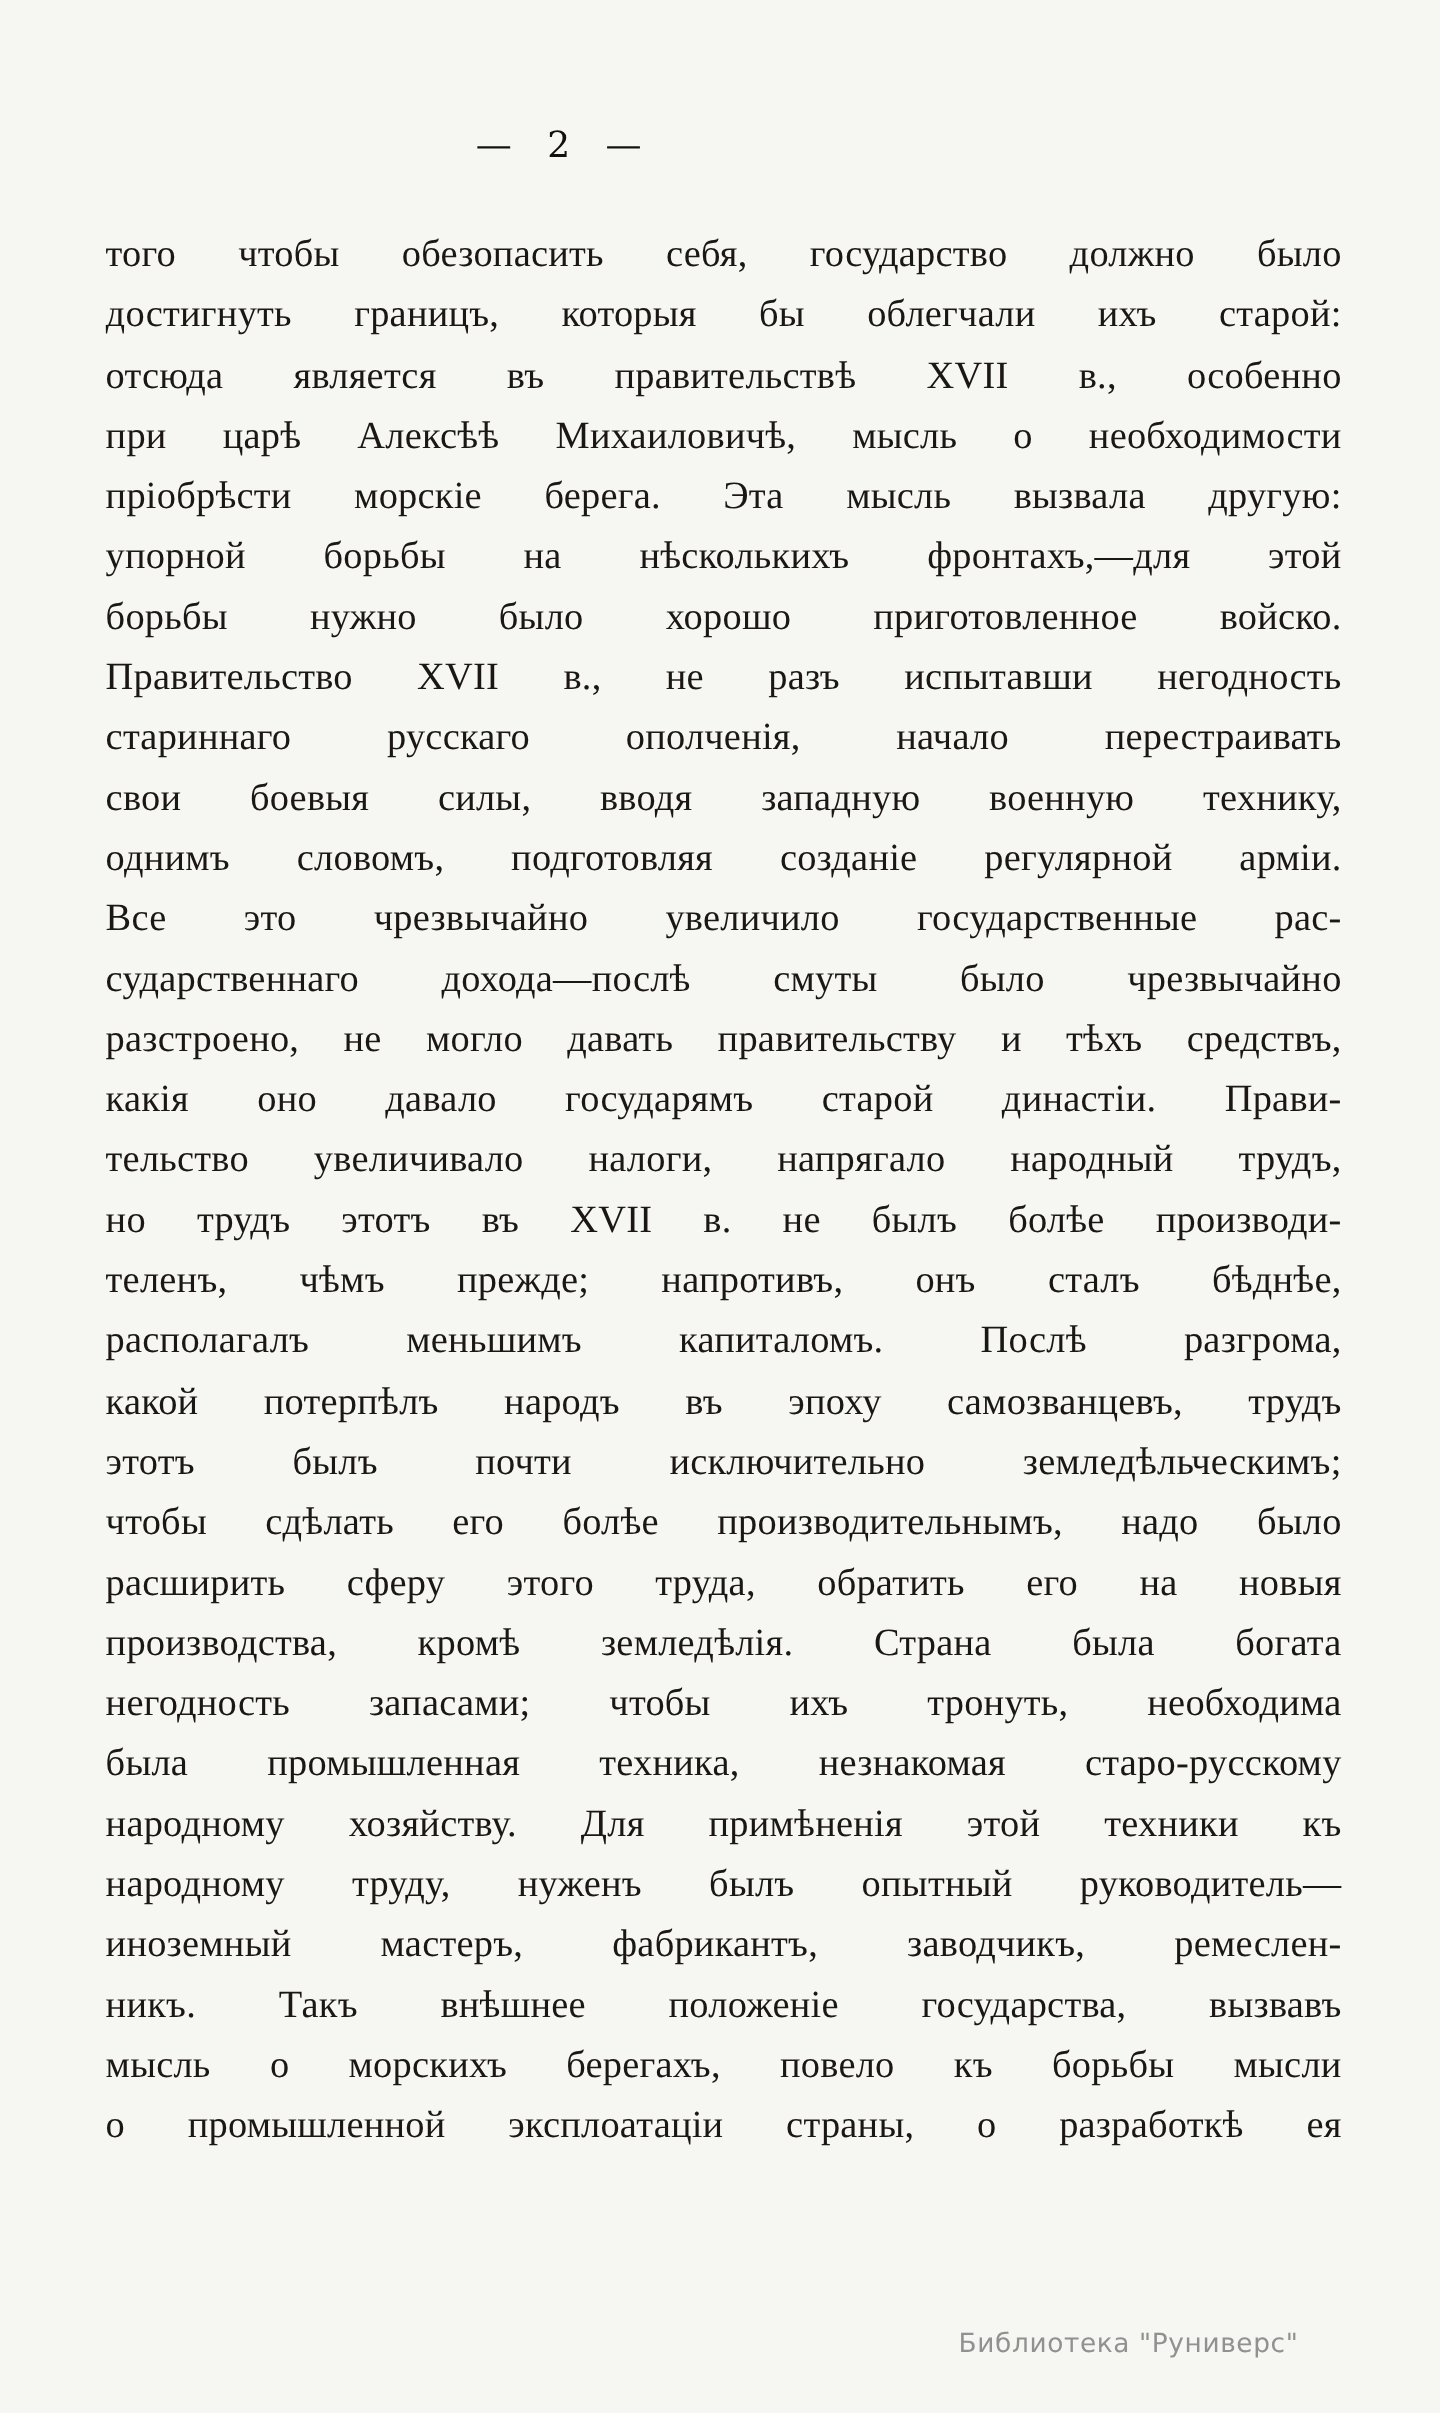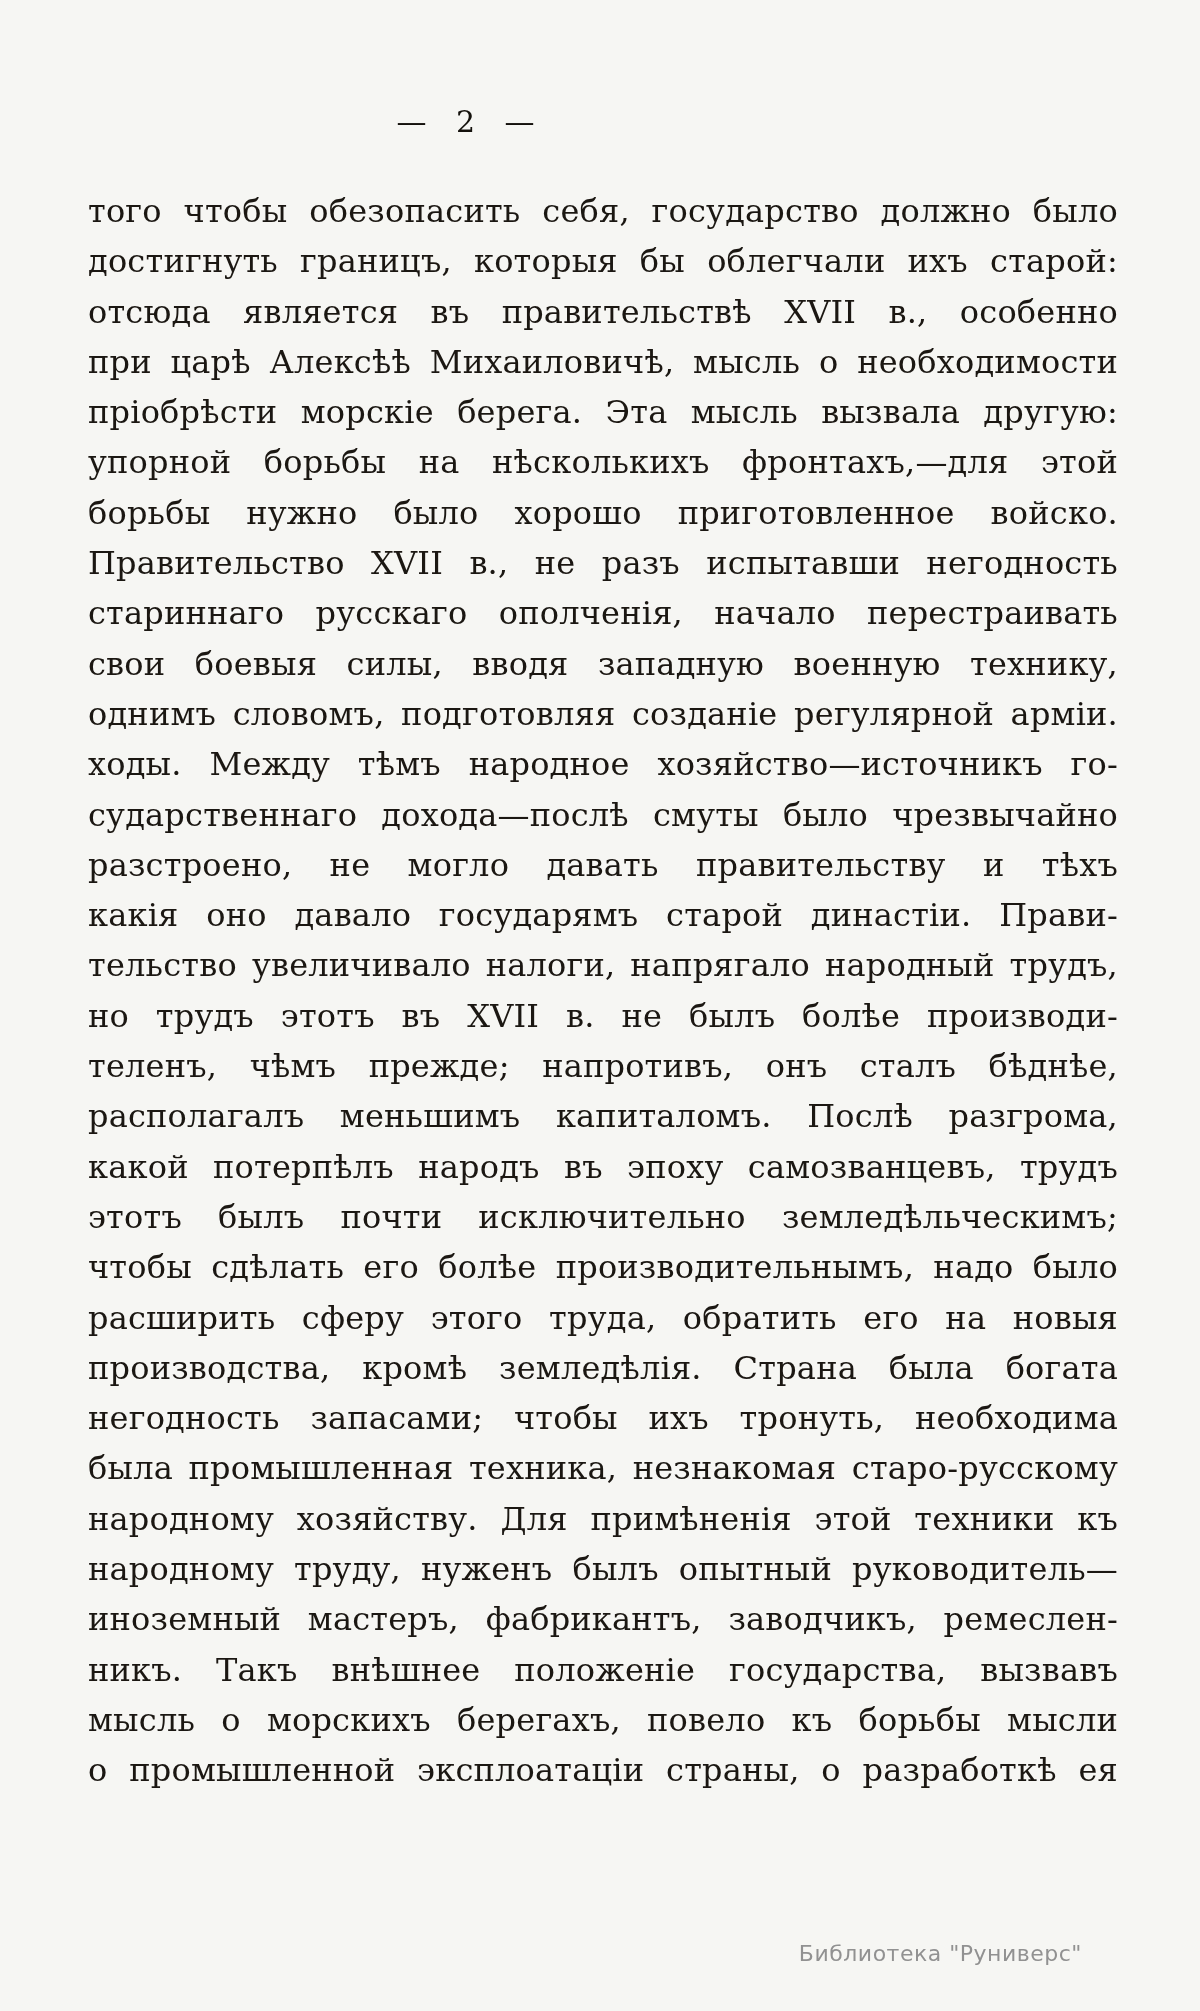--- a/index.html
+++ b/index.html
@@ -37,20 +37,21 @@
     width: 1030px;
   }
   .line {
     font-size: 32px;
     line-height: 50.3px;
     height: 50.3px;
     text-align: justify;
     text-align-last: justify;
     overflow: hidden;
     letter-spacing: 0.2px;
+    font-family: Liberation Serif, serif;
   }
   .watermark {
     position: absolute;
     top: 1941px;
     right: 118px;
     font-family: "DejaVu Sans", sans-serif;
     font-size: 22px;
     letter-spacing: 0.5px;
     color: #919191;
   }
@@ -66,21 +67,21 @@
       <div class="line">достигнуть границъ, которыя бы облегчали ихъ старой:</div>
       <div class="line">отсюда является въ правительствѣ XVII в., особенно</div>
       <div class="line">при царѣ Алексѣѣ Михаиловичѣ, мысль о необходимости</div>
       <div class="line">пріобрѣсти морскіе берега. Эта мысль вызвала другую:</div>
       <div class="line">упорной борьбы на нѣсколькихъ фронтахъ,—для этой</div>
       <div class="line">борьбы нужно было хорошо приготовленное войско.</div>
       <div class="line">Правительство XVII в., не разъ испытавши негодность</div>
       <div class="line">стариннаго русскаго ополченія, начало перестраивать</div>
       <div class="line">свои боевыя силы, вводя западную военную технику,</div>
       <div class="line">однимъ словомъ, подготовляя созданіе регулярной арміи.</div>
-      <div class="line">ходы. Между тѣмъ народное хозяйство—источникъ го-</div>
+      <div class="line">Все это чрезвычайно увеличило государственные рас-</div>
       <div class="line">сударственнаго дохода—послѣ смуты было чрезвычайно</div>
       <div class="line">разстроено, не могло давать правительству и тѣхъ средствъ,</div>
       <div class="line">какія оно давало государямъ старой династіи. Прави-</div>
       <div class="line">тельство увеличивало налоги, напрягало народный трудъ,</div>
       <div class="line">но трудъ этотъ въ XVII в. не былъ болѣе производи-</div>
       <div class="line">теленъ, чѣмъ прежде; напротивъ, онъ сталъ бѣднѣе,</div>
       <div class="line">располагалъ меньшимъ капиталомъ. Послѣ разгрома,</div>
       <div class="line">какой потерпѣлъ народъ въ эпоху самозванцевъ, трудъ</div>
       <div class="line">этотъ былъ почти исключительно земледѣльческимъ;</div>
       <div class="line">чтобы сдѣлать его болѣе производительнымъ, надо было</div>

